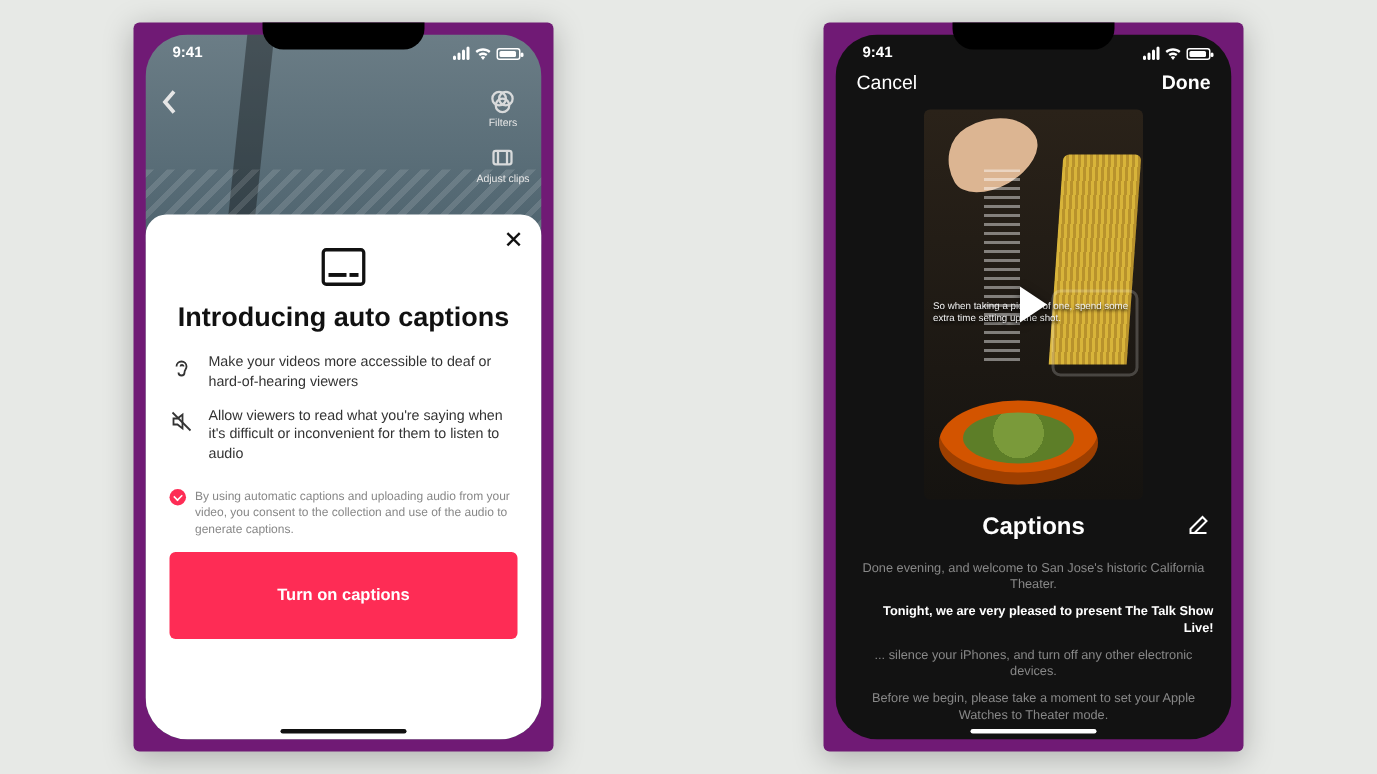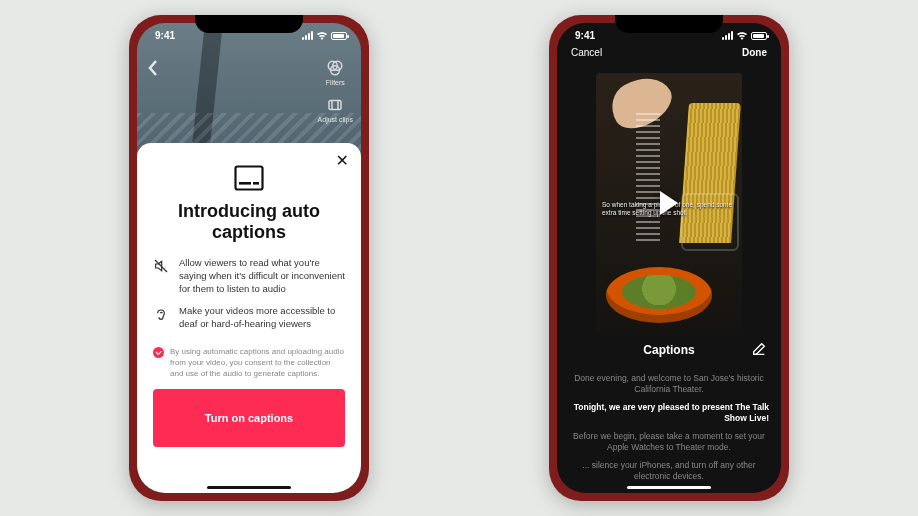--- a/index.html
+++ b/index.html
@@ -8,24 +8,24 @@
     height: 516px;
     background: #e7e9e6;
     font-family: -apple-system, "Helvetica Neue", Arial, sans-serif;
     position: relative;
     overflow: hidden;
   }
   .stage { position: absolute; inset: 0; display: flex; align-items: center; justify-content: center; gap: 180px; }
 
   
   .phone {
-    width: 240px;
+    width: 280px;
     height: 486px;
-    background: #7f1d1d;
-    border-radius: 32px;
+    background: #701a75;
+    border-radius: 4px;
     padding: 8px;
     position: relative;
     box-shadow: 0 4px 20px rgba(0,0,0,0.25);
   }
   .screen {
     width: 100%;
     height: 100%;
     border-radius: 28px;
     overflow: hidden;
     position: relative;
@@ -89,37 +89,37 @@
   .feat { display:flex; gap:10px; margin-bottom:10px; }
   .feat svg { flex: 0 0 16px; width:16px; height:16px; margin-top:1px; color:#333; }
   .feat p { font-size: 9.5px; line-height: 1.35; color:#333; }
   .consent { display:flex; gap:6px; font-size:8px; line-height:1.35; color:#888; margin-top:16px; }
   .consent .check { flex:0 0 11px; width:11px; height:11px; border-radius:50%; background:#fe2c55; position:relative; }
   .consent .check::after{ content:''; position:absolute; left:3px; top:2.5px; width:4px; height:2.5px; border-left:1.5px solid #fff; border-bottom:1.5px solid #fff; transform:rotate(-45deg); }
   .cta { margin-top:10px; background:#fe2c55; color:#fff; text-align:center; font-size:11px; font-weight:600; padding:23px 0; border-radius:4px; cursor:pointer; }
 
   
   .dark-screen { position:absolute; inset:0; background:#121212; color:#fff; }
-  .darkbar { position:absolute; top:24px; left:0; right:0; display:flex; justify-content:space-between; padding:0 14px; font-size:10px; }
+  .darkbar { position:absolute; top:24px; left:0; right:0; display:flex; justify-content:space-between; padding:0 14px; font-size:13px; }
   .darkbar span { cursor:pointer; }
   .darkbar .done { font-weight:600; }
 
   .vid-wrap { position:absolute; top:50px; left:50%; transform:translateX(-50%); width:146px; height:260px; border-radius:4px; overflow:hidden; background:linear-gradient(180deg,#2a2219 0%, #151310 100%); }
   .vid-inner { position:absolute; inset:0; }
   
   .hand { position:absolute; top:6px; left:14px; width:62px; height:46px; background:#dcb592; border-radius:40% 60% 50% 50% / 60% 60% 40% 40%; transform:rotate(-30deg); }
   .falling { position:absolute; top:40px; left:40px; width:24px; height:130px; background:repeating-linear-gradient(180deg, rgba(255,255,255,0.55) 0 2px, rgba(255,255,255,0) 2px 6px); opacity:0.8; filter:blur(0.3px);}
   .pasta { position:absolute; top:30px; right:6px; width:52px; height:140px; background:repeating-linear-gradient(90deg,#d8b43a 0 2px,#b8922c 2px 4px); border-radius:4px 4px 0 0; transform:skewX(-4deg);}
   .pasta-jar { position:absolute; top:120px; right:3px; width:58px; height:58px; border:2px solid rgba(255,255,255,0.2); border-radius:6px; }
   .plate { position:absolute; bottom:10px; left:10px; width:106px; height:56px; background:#d35400; border-radius:50%; box-shadow: inset 0 -8px 0 rgba(0,0,0,0.25);}
   .plate::after{content:''; position:absolute; left:16px; top:8px; width:74px; height:34px; background:radial-gradient(circle at 50% 40%, #7a9a3a 0 40%, #5d7e28 40% 100%); border-radius:50%;}
   .play { position:absolute; top:50%; left:50%; transform:translate(-50%,-50%); width:0;height:0; border-left:18px solid #fff; border-top:12px solid transparent; border-bottom:12px solid transparent; filter:drop-shadow(0 1px 3px rgba(0,0,0,0.5)); cursor:pointer;}
   .cap-overlay { position:absolute; left:6px; right:6px; top:128px; font-size:6.5px; color:#f0f0f0; line-height:1.25; text-shadow:0 1px 2px #000; }
 
-  .cap-header { position:absolute; top:320px; left:0; right:0; display:flex; align-items:center; justify-content:center; font-size:12px; font-weight:600; }
+  .cap-header { position:absolute; top:320px; left:0; right:0; display:flex; align-items:center; justify-content:center; font-size:16px; font-weight:600; }
   .edit-ic { position:absolute; right:14px; }
   .cap-list { position:absolute; top:344px; left:12px; right:12px; bottom:6px; overflow:hidden; font-size:8.5px; line-height:1.35; text-align:center; color:#888; }
   .cap-list p { margin: 6px 0; }
   .cap-list p.active { color:#fff; font-weight:600;text-align:right; }
 </style>
 </head>
 <body>
 
 <div class="stage">
 
@@ -180,31 +180,31 @@
           <svg width="30" height="26" viewBox="0 0 30 26">
             <rect x="1.5" y="1.5" width="27" height="23" rx="2" fill="none" stroke="#111" stroke-width="2.2"></rect>
             <rect x="5" y="17" width="12" height="2.6" fill="#111"></rect>
             <rect x="19" y="17" width="6" height="2.6" fill="#111"></rect>
           </svg>
         </div>
         <h2>Introducing auto captions</h2>
 
         <div class="feat">
           <svg viewBox="0 0 24 24" fill="none" stroke="currentColor" stroke-width="1.8">
+              <path d="M7 11a5 5 0 0 1 10 0c0 3-2 3-2 6a3 3 0 0 1-6 0"></path>
+              <path d="M11 11a1.5 1.5 0 0 1 3 0"></path>
+            </svg>
+          <p>Make your videos more accessible to deaf or hard-of-hearing viewers</p>
+        </div>
+        <div class="feat">
+          <svg viewBox="0 0 24 24" fill="none" stroke="currentColor" stroke-width="1.8">
               <path d="M4 9v6h4l5 4V5L8 9H4z"></path>
               <path d="M3 3l18 18"></path>
             </svg>
           <p>Allow viewers to read what you're saying when it's difficult or inconvenient for them to listen to audio</p>
-        </div>
-        <div class="feat">
-          <svg viewBox="0 0 24 24" fill="none" stroke="currentColor" stroke-width="1.8">
-              <path d="M7 11a5 5 0 0 1 10 0c0 3-2 3-2 6a3 3 0 0 1-6 0"></path>
-              <path d="M11 11a1.5 1.5 0 0 1 3 0"></path>
-            </svg>
-          <p>Make your videos more accessible to deaf or hard-of-hearing viewers</p>
         </div>
 
         <div class="consent">
           <span class="check"></span>
           <span>By using automatic captions and uploading audio from your video, you consent to the collection and use of the audio to generate captions.</span>
         </div>
 
         <div class="cta">
           <span>Turn on captions</span>
         </div>
@@ -260,22 +260,22 @@
             <svg width="16" height="16" viewBox="0 0 24 24" fill="none" stroke="#fff" stroke-width="2">
                 <path d="M4 20h4L20 8l-4-4L4 16v4z"></path>
                 <path d="M4 20h16"></path>
               </svg>
           </span>
         </div>
 
         <div class="cap-list">
           <p>Done evening, and welcome to San Jose's historic California Theater.</p>
           <p class="active">Tonight, we are very pleased to present The Talk Show Live!</p>
+          <p>... silence your iPhones, and turn off any other electronic devices.</p>
           <p>Before we begin, please take a moment to set your Apple Watches to Theater mode.</p>
-          <p>... silence your iPhones, and turn off any other electronic devices.</p>
         </div>
 
         <div class="home-indicator" style="background:#fff"></div>
       </div>
     </div>
   </div>
 
 </div>
 
 </body></html>

